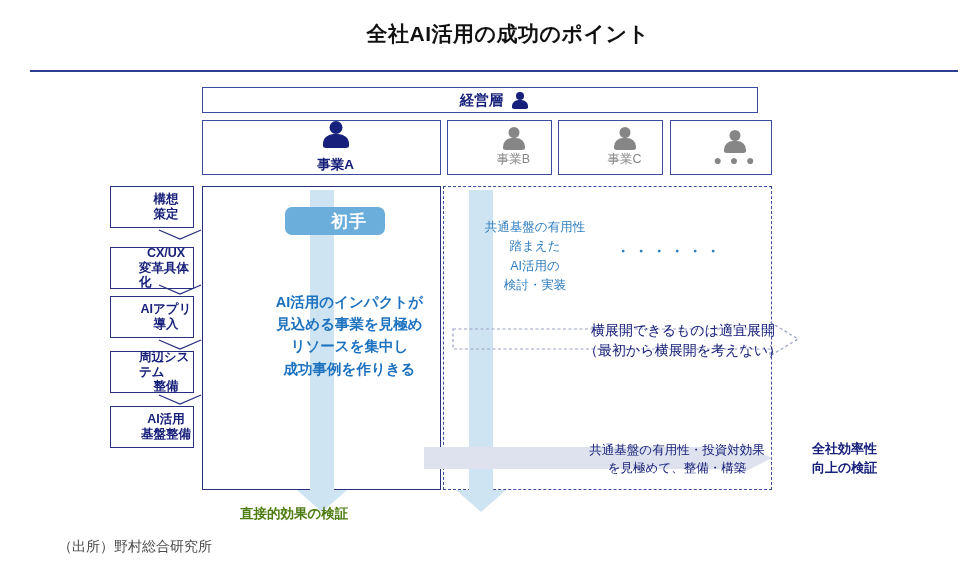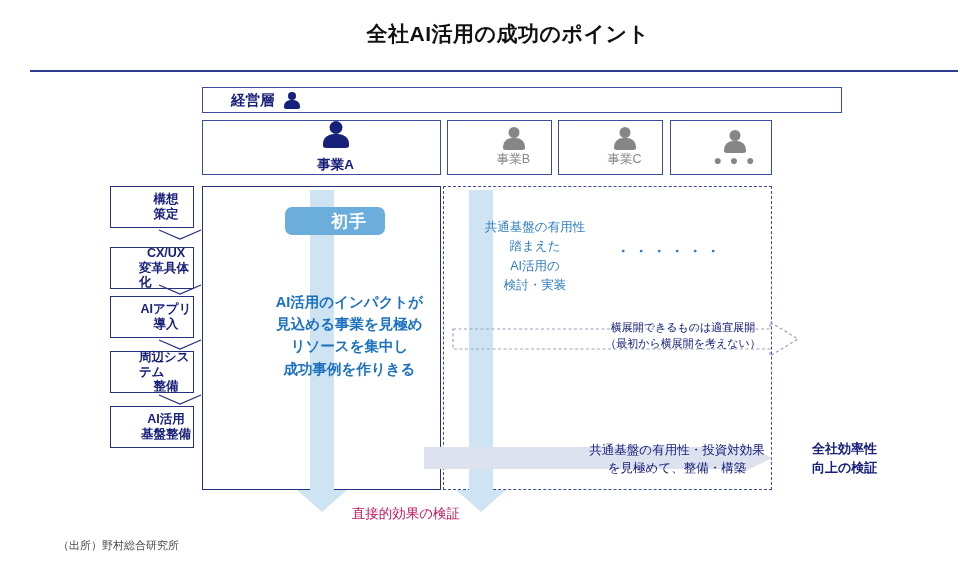--- a/index.html
+++ b/index.html
@@ -16,23 +16,23 @@
     left:0;top:20px;width:960px;text-align:center;
     font-size:21px;font-weight:bold;color:#111111;letter-spacing:.5px;
   }
   #title-rule{
     left:30px;top:70px;width:900px;height:0;
     border-top:2px solid #2C3E8F;
   }
 
   
   #exec-box{
-    left:202px;top:87px;width:640px;height:26px;
+    left:202px;top:87px;width:556px;height:26px;
     border:1.5px solid #3B4CA0;background:#fff;
-    display:flex;align-items:center;justify-content:flex-start;gap:9px;
+    display:flex;align-items:center;justify-content:center;gap:9px;
     box-sizing:border-box;
   }
   #exec-box .lbl{font-size:14.5px;font-weight:bold;color:#17207A;}
 
   
   .person{display:inline-block;position:relative;}
   .person .head{position:absolute;border-radius:50%;left:50%;transform:translateX(-50%);}
   .person .body{position:absolute;left:0;border-radius:42% 42% 14% 14% / 70% 70% 16% 16%;}
 
   .person.sm{width:16px;height:17px;vertical-align:-3px;}
@@ -122,21 +122,21 @@
   #ellipsis-dots{
     left:588px;top:243px;width:60px;color:#2E7DC0;
     font-size:14px;letter-spacing:4px;font-weight:bold;
   }
 
   
   #dashed-arrow{left:424px;top:320px;width:348px;height:38px;}
   #dashed-arrow svg{display:block;}
   #dashed-arrow-text{
     left:548px;top:320px;width:214px;text-align:center;
-    color:#17207A;font-size:11px;line-height:1.45;
+    color:#17207A;font-size:14px;line-height:1.45;
   }
 
   
   #gray-arrow{left:424px;top:443px;width:348px;height:30px;}
   #gray-arrow .bar{position:absolute;left:0;top:4px;width:318px;height:22px;background:#DDE2EE;}
   #gray-arrow .tip{
     position:absolute;left:318px;top:0;width:0;height:0;
     border-top:15px solid transparent;border-bottom:15px solid transparent;
     border-left:30px solid #DDE2EE;
   }
@@ -146,27 +146,27 @@
   }
 
   
   #efficiency-label{
     left:784px;top:440px;width:150px;
     color:#17207A;font-size:13px;font-weight:bold;line-height:1.45;
   }
 
   
   #direct-effect{
-    left:212px;top:505px;width:220px;text-align:right;
-    color:#be185d;font-size:13.5px;font-weight:normal;
+    left:212px;top:505px;width:220px;text-align:left;
+    color:#4d7c0f;font-size:13.5px;font-weight:bold;
   }
 
   
   #source-note{
-    left:30px;top:538px;color:#4A4A4A;font-size:11px;
+    left:30px;top:538px;color:#4A4A4A;font-size:14px;
   }
 </style>
 </head>
 <body>
 
 <div class="abs" id="page-title">全社AI活用の成功のポイント</div>
 <div class="abs" id="title-rule"></div>
 
 <div class="abs" id="exec-box">
   <span class="lbl">経営層</span>

